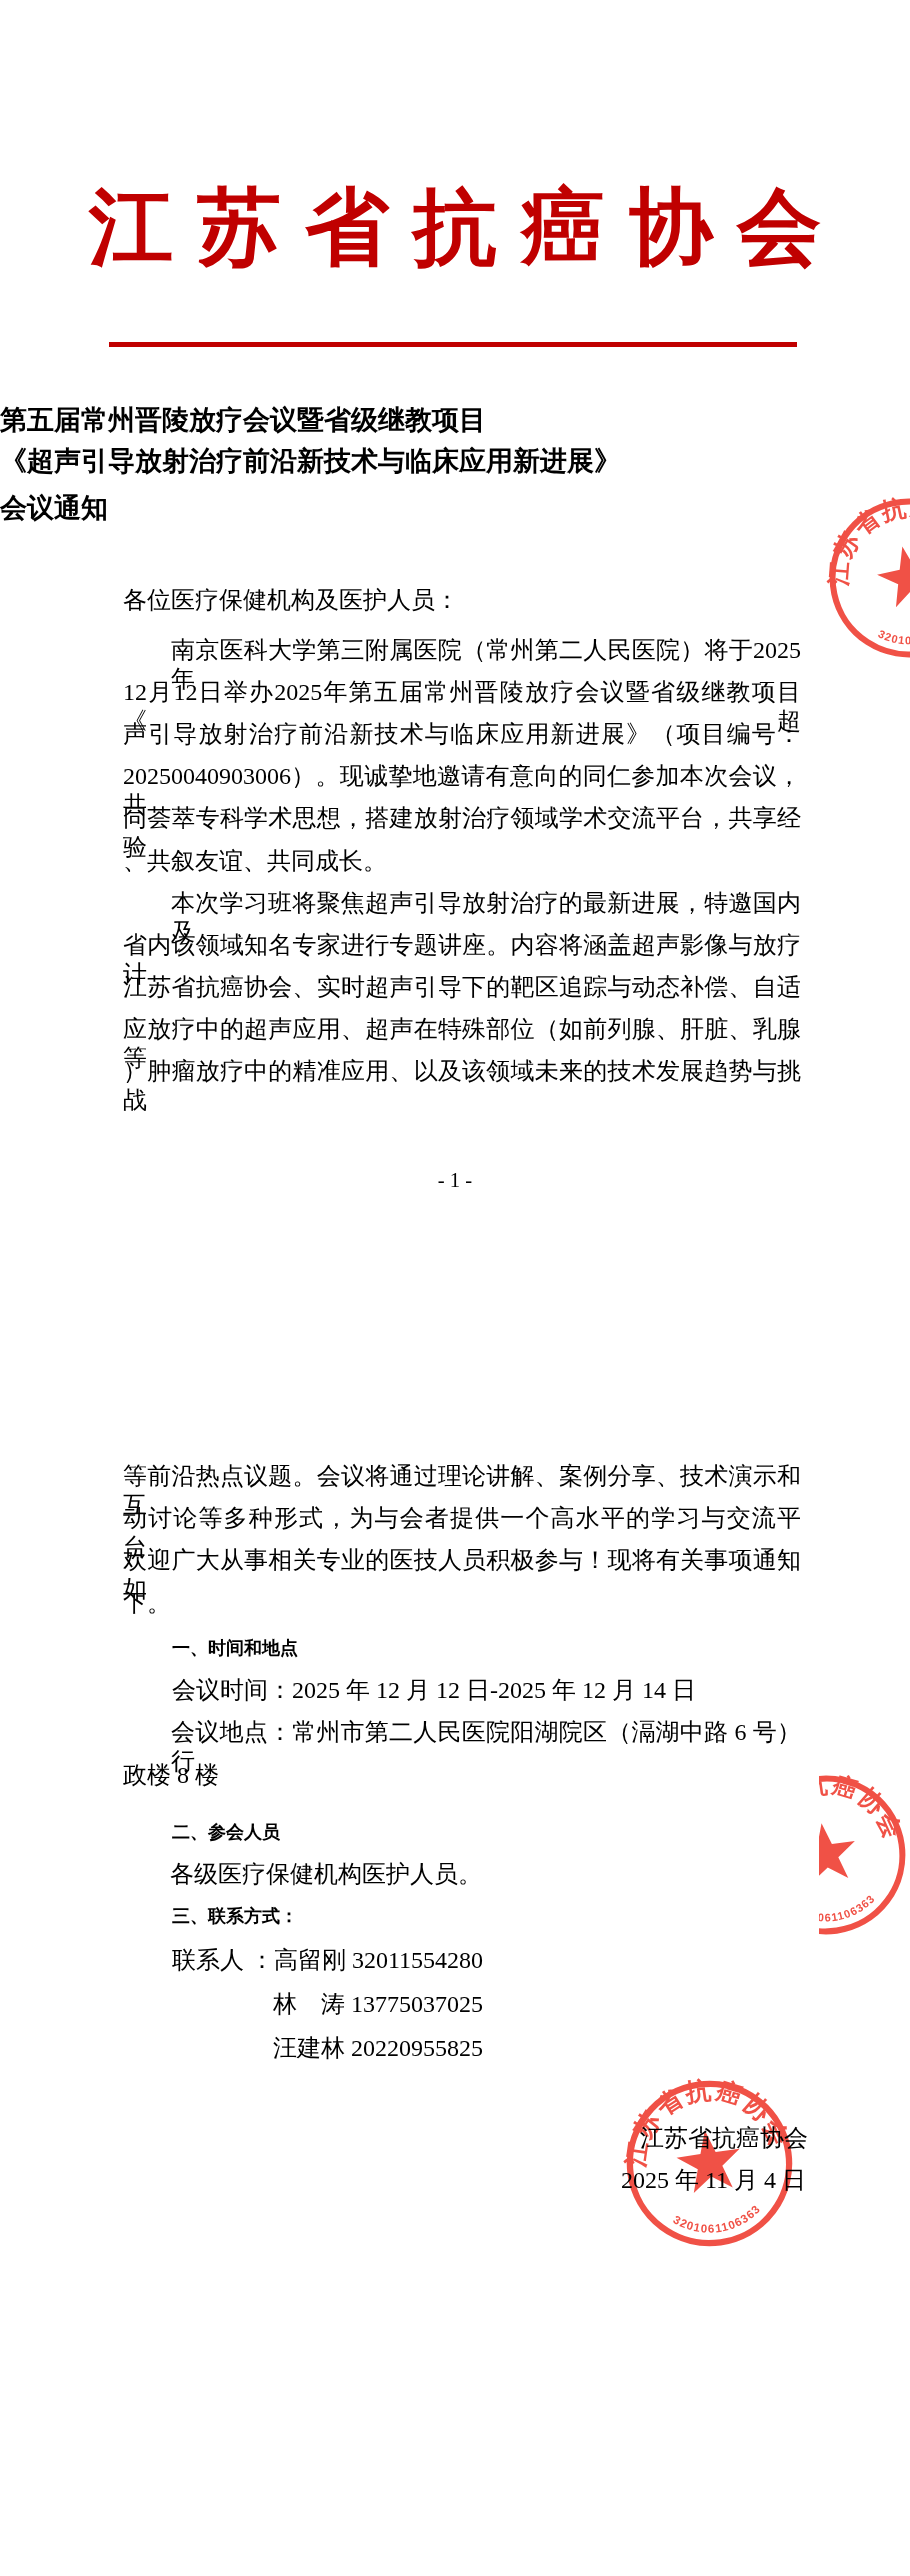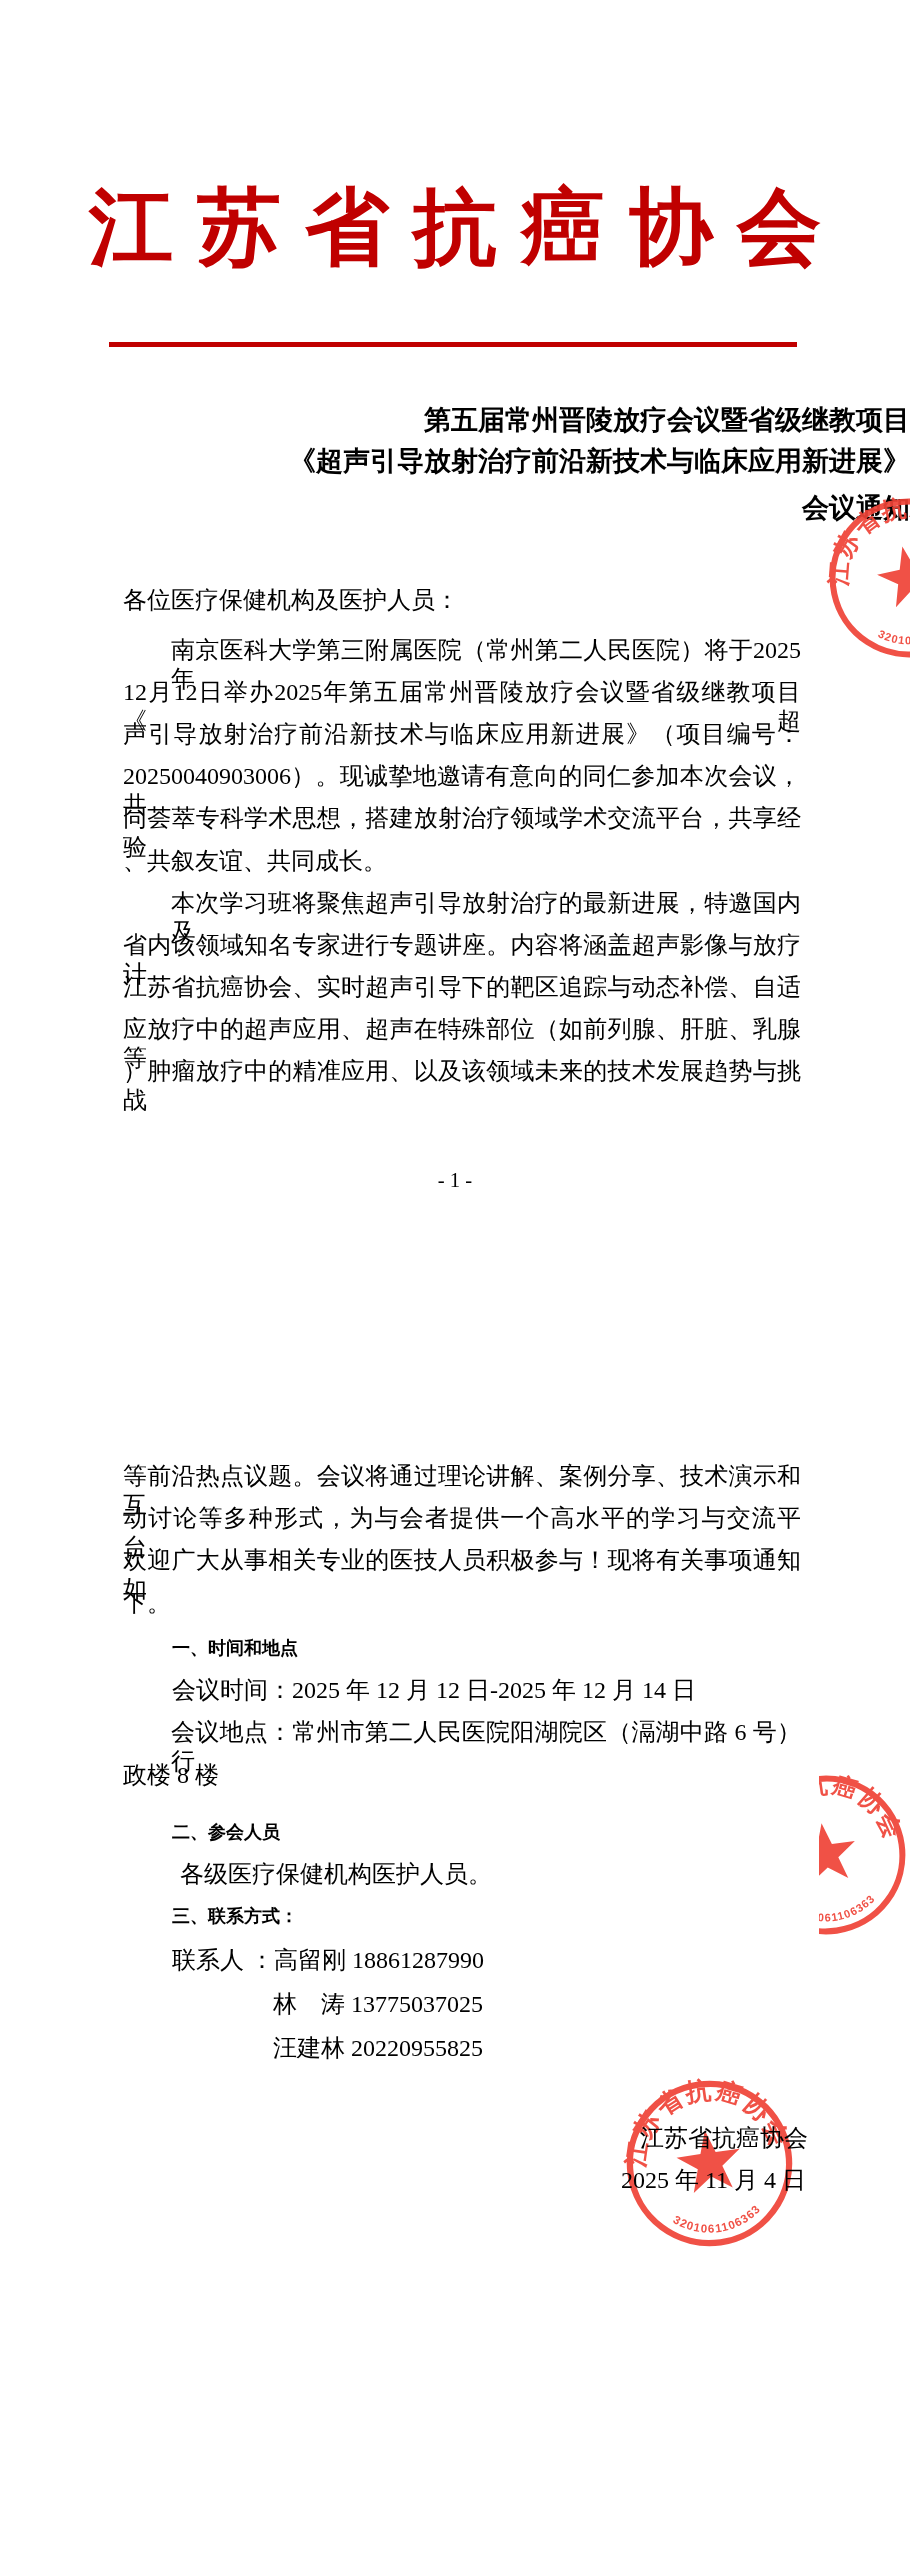--- a/index.html
+++ b/index.html
@@ -6,21 +6,21 @@
   .doc{position:relative;width:910px;height:2291px;background:#ffffff;overflow:hidden;
        font-family:"Liberation Serif","DejaVu Serif",serif;color:#000;border-radius:9px;}
   
   .org-title{position:absolute;top:182px;left:0;width:910px;box-sizing:border-box;
     text-align:center;font-weight:bold;font-size:84px;line-height:1.1;
     letter-spacing:24px;padding-left:24px;color:var(--title-red,#c00000);
     font-family:"Liberation Serif","DejaVu Serif",serif;white-space:nowrap;}
   .red-rule{position:absolute;top:342px;left:109px;width:688px;height:5.2px;
     background:var(--title-red,#c00000);}
   
-  .doc-title{position:absolute;left:0;width:910px;text-align:right;
+  .doc-title{position:absolute;left:0;width:910px;text-align:left;
     font-family:"Liberation Sans","DejaVu Sans",sans-serif;
     font-weight:bold;font-size:27px;line-height:32px;white-space:nowrap;}
   
   .bl{position:absolute;left:123px;width:678px;font-size:24px;line-height:29px;}
   .j{text-align:justify;text-align-last:justify;}
   .ind{padding-left:48px;width:630px;}
   .nw{white-space:nowrap;width:auto;}
   .h{position:absolute;left:172px;white-space:nowrap;
      font-family:"Liberation Sans","DejaVu Sans",sans-serif;
      font-weight:bold;font-size:18px;line-height:29px;}
@@ -88,24 +88,24 @@
     <div class="bl j" style="top:1504px">动讨论等多种形式，为与会者提供一个高水平的学习与交流平台。</div>
     <div class="bl j" style="top:1546px">欢迎广大从事相关专业的医技人员积极参与！现将有关事项通知如</div>
     <div class="bl nw" style="top:1589px">下。</div>
 
     <div class="h" style="top:1634px">一、时间和地点</div>
     <div class="bl nw" style="top:1676px;left:172px">会议时间：2025 年 12 月 12 日-2025 年 12 月 14 日</div>
     <div class="bl j ind" style="top:1718px">会议地点：常州市第二人民医院阳湖院区（滆湖中路 6 号）行</div>
     <div class="bl nw" style="top:1761px">政楼 8 楼</div>
 
     <div class="h" style="top:1818px">二、参会人员</div>
-    <div class="bl nw" style="top:1860px;left:180px">各级医疗保健机构医护人员。</div>
+    <div class="bl nw" style="top:1860px;left:170px">各级医疗保健机构医护人员。</div>
 
     <div class="h" style="top:1902px">三、联系方式：</div>
-    <div class="bl nw" style="top:1946px;left:172px">联系人 ：高留刚 18861287990</div>
+    <div class="bl nw" style="top:1946px;left:172px">联系人 ：高留刚 32011554280</div>
     <div class="bl nw" style="top:1990px;left:273px">林　涛 13775037025</div>
     <div class="bl nw" style="top:2034px;left:273px">汪建林 20220955825</div>
 
     <div class="seal-slot" id="seal-main">
   <svg viewBox="0 0 300 300" xmlns="http://www.w3.org/2000/svg">
     <ellipse cx="150" cy="150" rx="138" ry="138" fill="none" stroke="currentColor" stroke-width="11"></ellipse>
     <polygon points="150,92 163.3,131.7 205.2,132.1 171.5,157 184.1,196.9 150,172.6 115.9,196.9 128.5,157 94.8,132.1 136.7,131.7" fill="currentColor"></polygon>
     <path id="seal-arc-top-1" d="M 70.8 229.2 A 112 112 0 1 1 229.2 229.2" fill="none"></path>
     <path id="seal-arc-bottom-1" d="M 46.1 210 A 120 120 0 0 0 253.9 210" fill="none"></path>
     <text font-size="44" font-weight="bold" fill="currentColor" letter-spacing="4" font-family="Liberation Serif, DejaVu Serif, serif">

